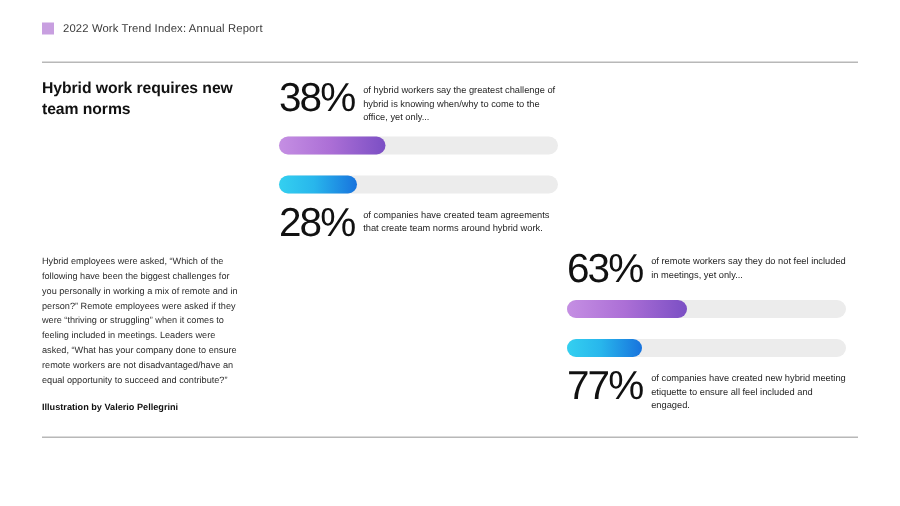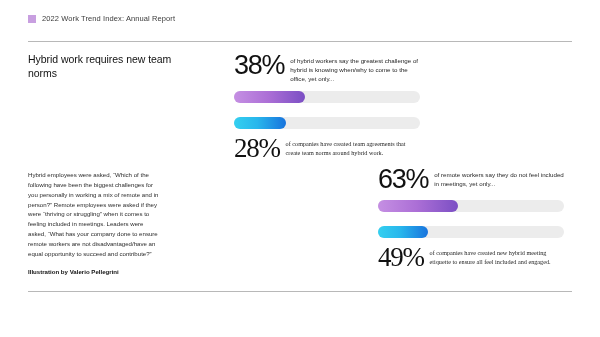--- a/index.html
+++ b/index.html
@@ -51,21 +51,21 @@
 
   
   .left-col {
     position: absolute;
     left: 28px;
     top: 52px;
     width: 152px;
   }
   .headline {
     font-size: 10.5px;
-    font-weight: normal;
+    font-weight: bold;
     line-height: 1.38;
     color: #111111;
     margin: 0 0 7px 0;
     letter-spacing: -0.05px;
   }
   .subcopy {
     font-size: 8.6px;
     line-height: 1.55;
     color: #222222;
     margin: 0;
@@ -87,21 +87,21 @@
     font-size: 6.1px;
     font-weight: bold;
     color: #111111;
     margin: 9px 0 0 0;
   }
 
   
   .stat-group {
     position: absolute;
   }
-  .group-left  { left: 186px; top: 52px;  width: 186px; margin-left: 48px; }
+  .group-left  { left: 186px; top: 52px;  width: 186px; }
   .group-right { left: 378px; top: 166px; width: 186px; }
 
   .stat-block {
     position: relative;
   }
 
   .stat-row {
     display: flex;
     align-items: flex-start;
     gap: 6px;
@@ -139,21 +139,21 @@
   }
   .bar-fill.purple {
     background: linear-gradient(90deg, #c58fe3 0%, #ac6fd6 48%, #7b4fc4 100%);
   }
   .bar-fill.blue {
     background: linear-gradient(90deg, #34d0f0 0%, #28b6ec 45%, #1873dd 100%);
   }
 
   
   .sp-bar-after-num  { margin-top: 7px; }
-  .sp-gap-blocks     { margin-top: 14px; font-family: Liberation Serif, serif; }
+  .sp-gap-blocks     { margin-top: 14px; }
   .sp-num-after-bar  { margin-top: 6px; }
 </style>
 </head>
 <body>
 
 <div class="header">
   <span class="header-swatch"></span>
   <span class="header-title">2022 Work Trend Index: Annual Report</span>
 </div>
 
@@ -202,20 +202,20 @@
     <div class="bar-track sp-bar-after-num">
       <div class="bar-fill purple" style="width: 43%;"></div>
     </div>
   </div>
 
   <div class="stat-block sp-gap-blocks">
     <div class="bar-track">
       <div class="bar-fill blue" style="width: 27%;"></div>
     </div>
     <div class="stat-row sp-num-after-bar">
-      <div class="stat-number">49%</div>
+      <div class="stat-number">77%</div>
       <div class="stat-caption">of companies have created new hybrid meeting etiquette to ensure all feel included and engaged.</div>
     </div>
   </div>
 
 </div>
 
 <div class="rule rule-bottom"></div>
 
 </body></html>

